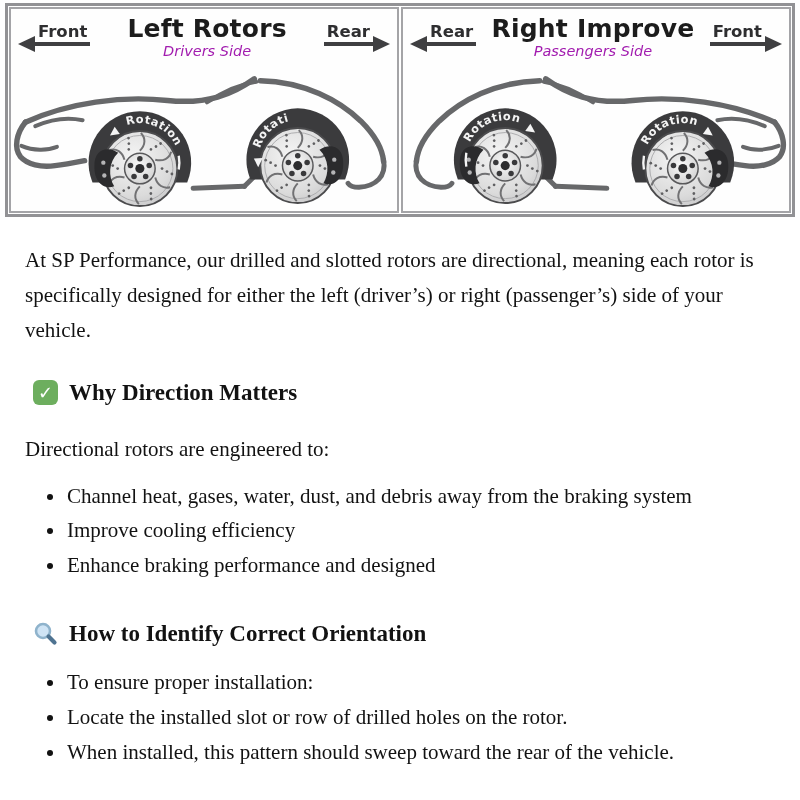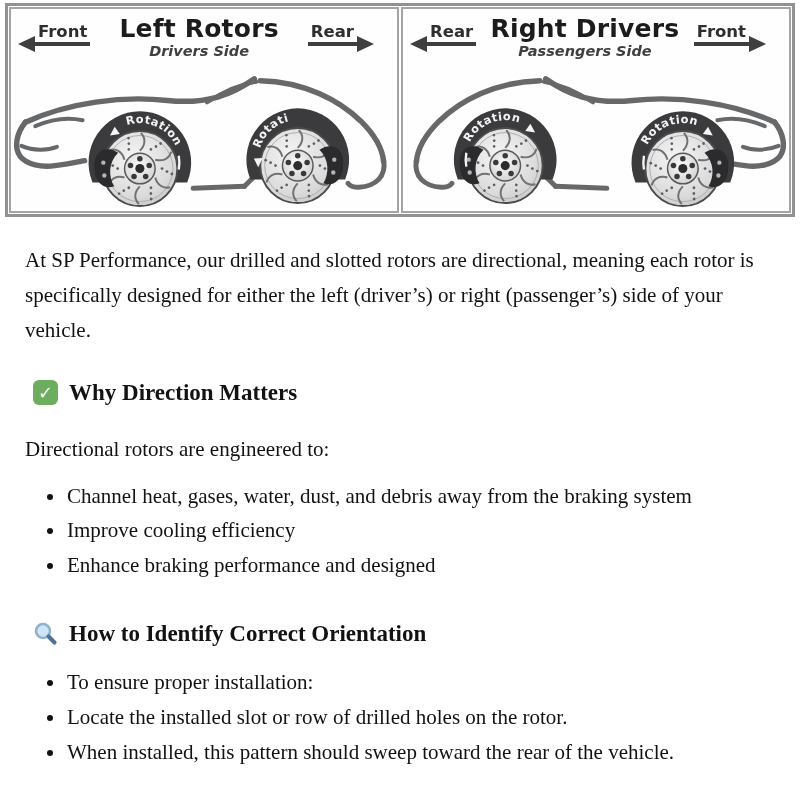--- a/index.html
+++ b/index.html
@@ -2,24 +2,24 @@
 <html><head>
 <meta charset="utf-8">
 <style>
   * { box-sizing: border-box; }
   html,body { margin:0; padding:0; background:#ffffff; width:800px; height:800px; overflow:hidden; }
   body { font-family:"Liberation Serif", serif; color:#121212; }
 
   
   .diagram { margin:3px 5px 0 5px; border:3px solid #929295; display:flex; background:#fff; }
   .panel { flex:1; border:2px solid #a4a4a7; margin:1px; position:relative; background:#fefefe; }
-  .panel-header { display:flex; justify-content:space-between; align-items:flex-start; padding:7px 40px 0 24px; height:52px; font-family:"DejaVu Sans", sans-serif; }
+  .panel-header { display:flex; justify-content:space-between; align-items:flex-start; padding:7px 24px 0 24px; height:52px; font-family:"DejaVu Sans", sans-serif; }
   .panel-titles { text-align:center; flex:1; }
   .panel-title { font-size:25px; font-weight:bold; line-height:1; color:#1c1c1c; letter-spacing:0.2px; }
-  .panel-subtitle { font-size:14.5px; font-weight:bold; font-style:italic; color:#404040; margin-top:2px; }
+  .panel-subtitle { font-size:14.5px; font-weight:normal; font-style:italic; color:#a21caf; margin-top:2px; }
   .dir { margin-top:6px; }
   .dir-text { position:relative; display:inline-block; font-size:16.5px; font-weight:bold; color:#2e2e30; border-bottom:4px solid #3f3f41; padding:0 3px 1px 3px; }
   .dir-left .dir-text::before { content:""; position:absolute; left:-17px; bottom:-10px;
      border-top:8px solid transparent; border-bottom:8px solid transparent; border-right:17px solid #3f3f41; }
   .dir-right .dir-text::after { content:""; position:absolute; right:-17px; bottom:-10px;
      border-top:8px solid transparent; border-bottom:8px solid transparent; border-left:17px solid #3f3f41; }
   .car-svg { display:block; width:100%; height:150px; }
 
   
   .content { padding:14px 30px 0 25px; font-size:21px; line-height:1.66; }
@@ -180,21 +180,21 @@
         </g>
       </svg>
     </div>
 
     <div class="panel">
       <div class="panel-header">
         <div class="dir dir-left">
           <span class="dir-text">Rear</span>
         </div>
         <div class="panel-titles">
-          <div class="panel-title">Right Drivers</div>
+          <div class="panel-title">Right Improve</div>
           <div class="panel-subtitle">Passengers Side</div>
         </div>
         <div class="dir dir-right">
           <span class="dir-text">Front</span>
         </div>
       </div>
 
       <svg class="car-svg" viewBox="0 0 390 152">
         <g transform="translate(390,0) scale(-1,1)">
             <use href="#carbody"></use>

